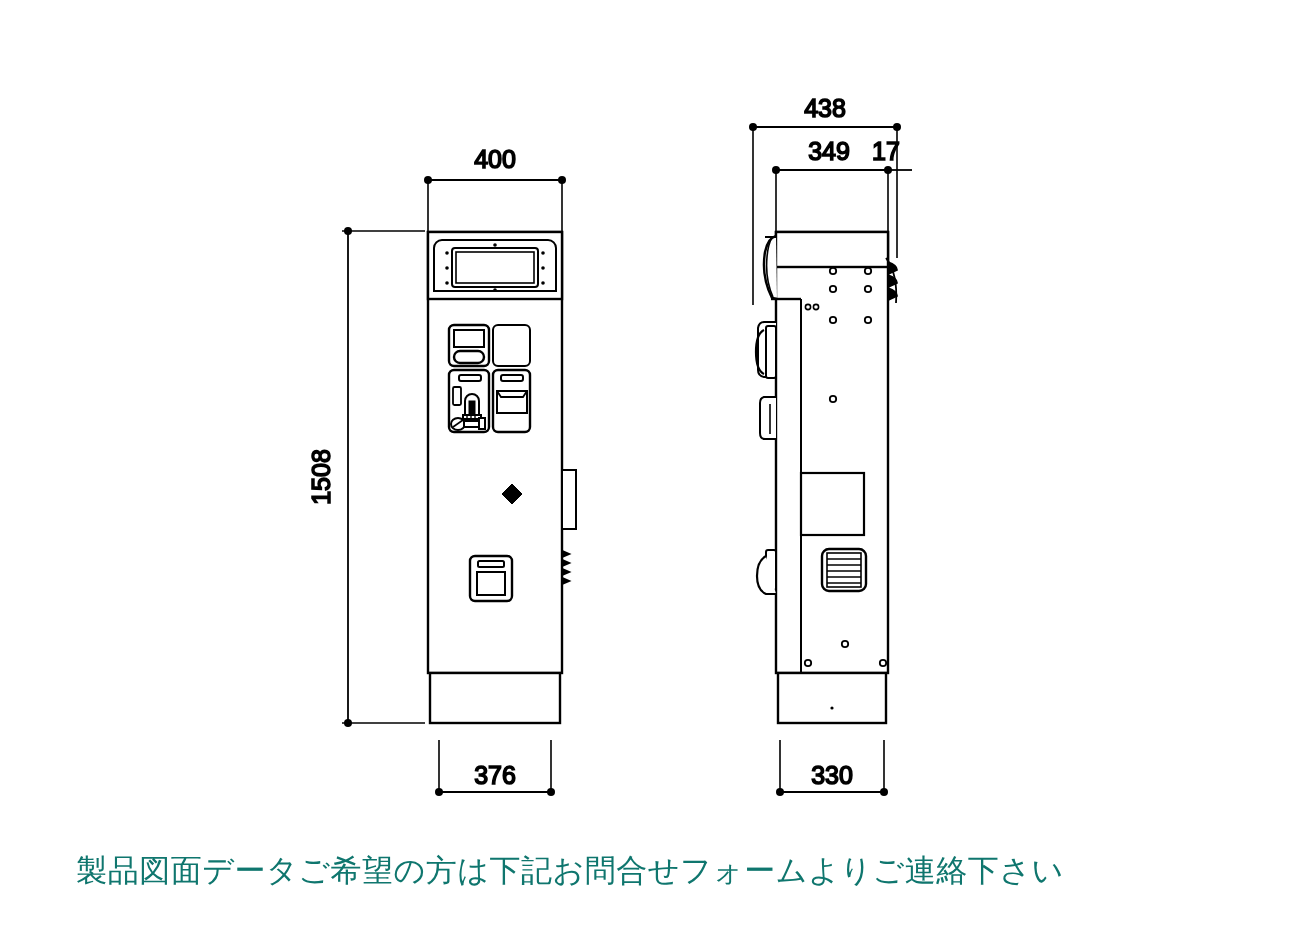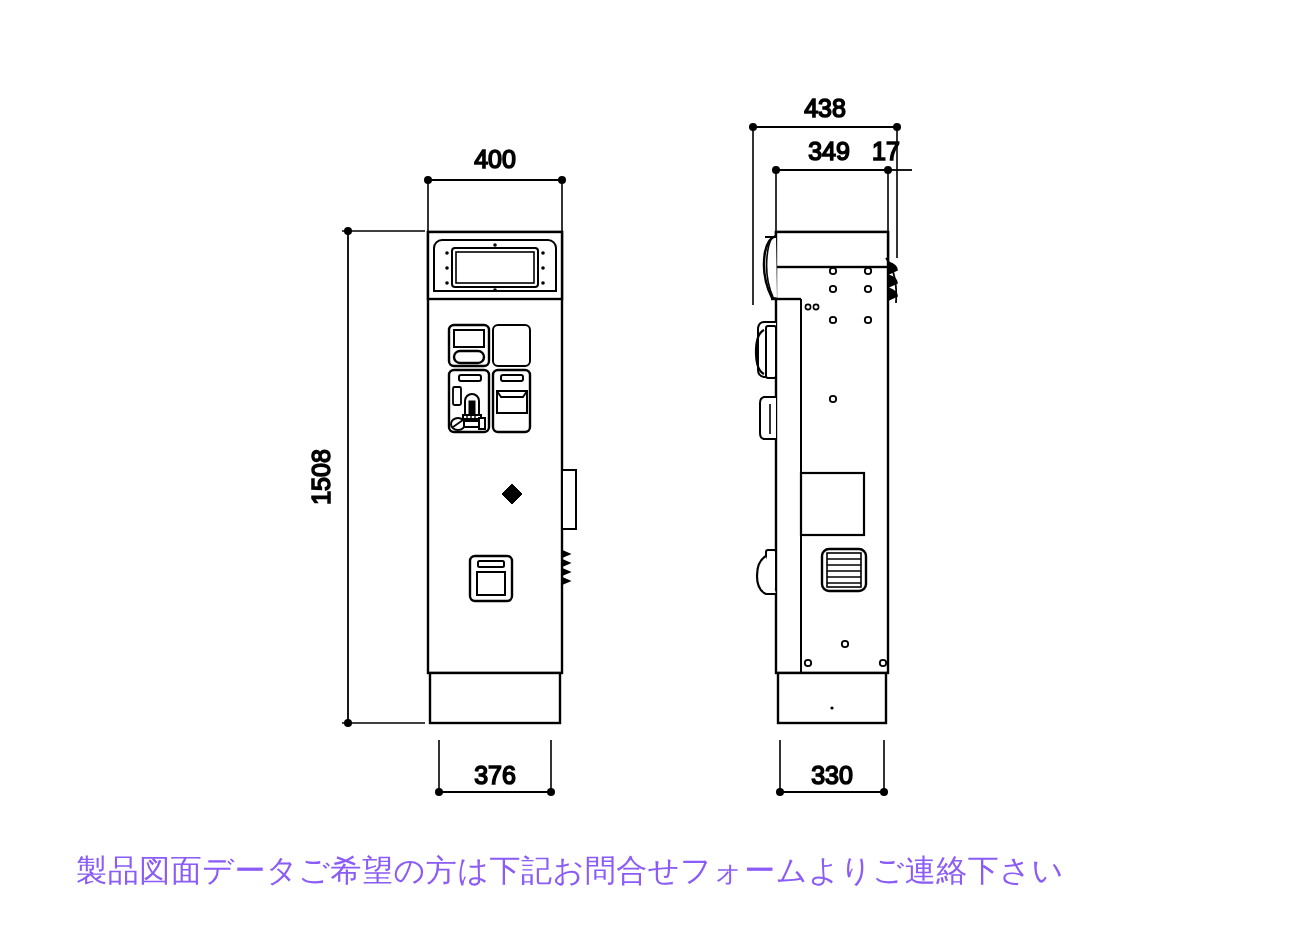--- a/index.html
+++ b/index.html
@@ -34,21 +34,21 @@
     text-anchor: middle;
   }
   .caption {
     position: absolute;
     left: 0;
     top: 850px;
     width: 1140px;
     text-align: center;
     font-family: "Liberation Sans", sans-serif;
     font-size: 31px;
-    color: #8b5cf6;
+    color: #0f766e;
     letter-spacing: 0.5px;
     white-space: nowrap;
   }
 </style>
 </head>
 <body>
 
 <div id="drawing-root">
 
   <svg class="cad" viewBox="0 0 1296 936">

